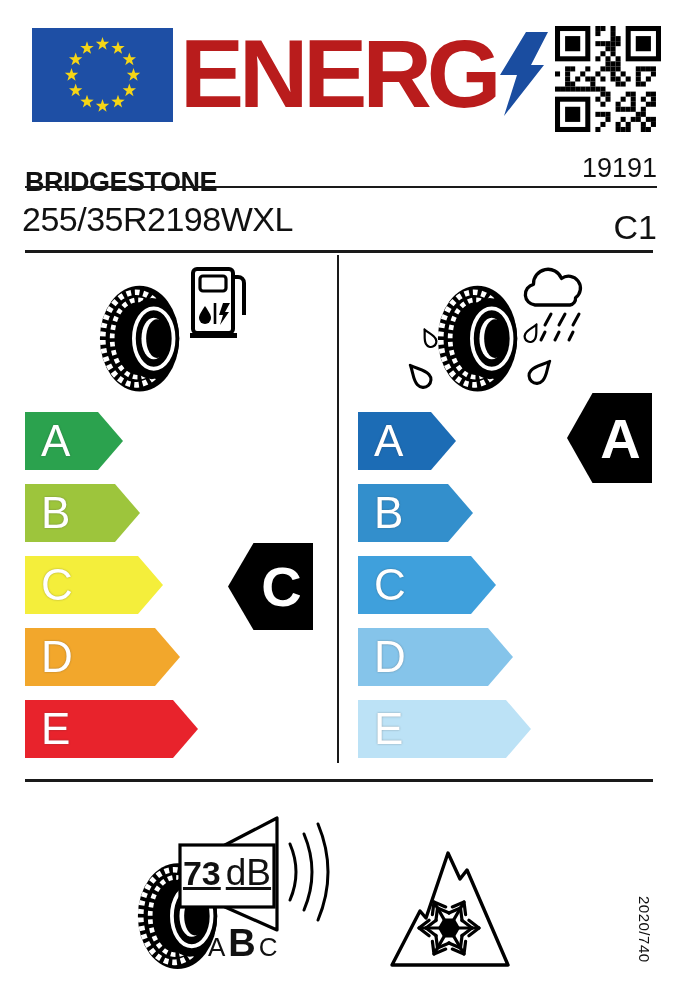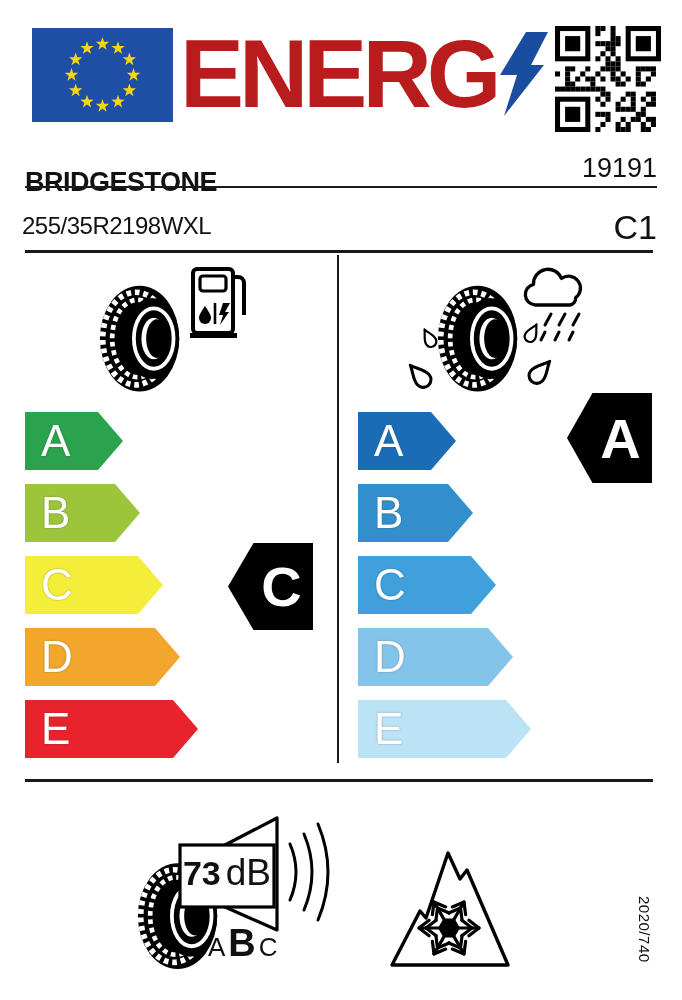--- a/index.html
+++ b/index.html
@@ -5,39 +5,39 @@
   html,body{margin:0;padding:0;background:#fff;}
   #label{position:relative;width:682px;height:1000px;background:#fff;overflow:hidden;
          font-family:"Liberation Sans",sans-serif;color:#111;}
   .abs{position:absolute;}
 
   
   #energ-word{left:180px;top:26px;font-size:96px;font-weight:bold;letter-spacing:-5px;line-height:1;}
   #brand-row-brand{left:25px;top:153px;font-size:27px;font-weight:bold;letter-spacing:-0.5px;margin-top:14px;}
   #brand-row-article{right:25px;top:153px;font-size:27px;}
   .hr-thin{left:25px;top:186px;width:632px;height:2px;background:#1a1a1a;}
-  #size-row-size{left:22px;top:212px;font-size:24px;letter-spacing:-0.5px;}
+  #size-row-size{left:22px;top:200px;font-size:34px;letter-spacing:-0.5px;}
   #size-row-class{right:25px;top:208px;font-size:34px;}
   .hr-thick-top{left:25px;top:250px;width:628px;height:3px;background:#1a1a1a;}
   .hr-thick-bottom{left:25px;top:779px;width:628px;height:3px;background:#1a1a1a;}
   #divider{left:337px;top:255px;width:2px;height:508px;background:#1a1a1a;}
 
   
   .arrow{height:58px;clip-path:polygon(0 0,calc(100% - 25px) 0,100% 50%,calc(100% - 25px) 100%,0 100%);
          display:flex;align-items:center;}
   .arrow span{color:#fff;font-size:44px;line-height:58px;padding-left:16px;
               text-shadow:0 0 2px rgba(60,60,60,.45);}
 
   
   .badge{clip-path:polygon(30% 0,100% 0,100% 100%,30% 100%,0 50%);
          display:flex;align-items:center;justify-content:center;}
   .badge span{color:#fff;font-weight:bold;font-size:56px;padding-left:22px;}
 
   
-  #db-box{left:182px;top:848px;width:90px;height:50px;display:flex;align-items:center;justify-content:center;gap:5px;}
+  #db-box{left:182px;top:848px;width:90px;height:50px;display:flex;align-items:center;justify-content:center;gap:5px;text-decoration:underline;}
   #db-box .val{font-size:34px;font-weight:bold;}
   #db-box .unit{font-size:37px;}
   #abc-row{left:208px;top:922px;width:120px;display:flex;align-items:baseline;gap:3px;}
   #abc-row .small{font-size:26px;}
   #abc-row .big{font-size:38px;font-weight:bold;}
 
   #reg-text{left:636px;top:896px;height:80px;writing-mode:vertical-rl;font-size:15px;letter-spacing:0.5px;}
 
   svg{display:block;}
 </style>

